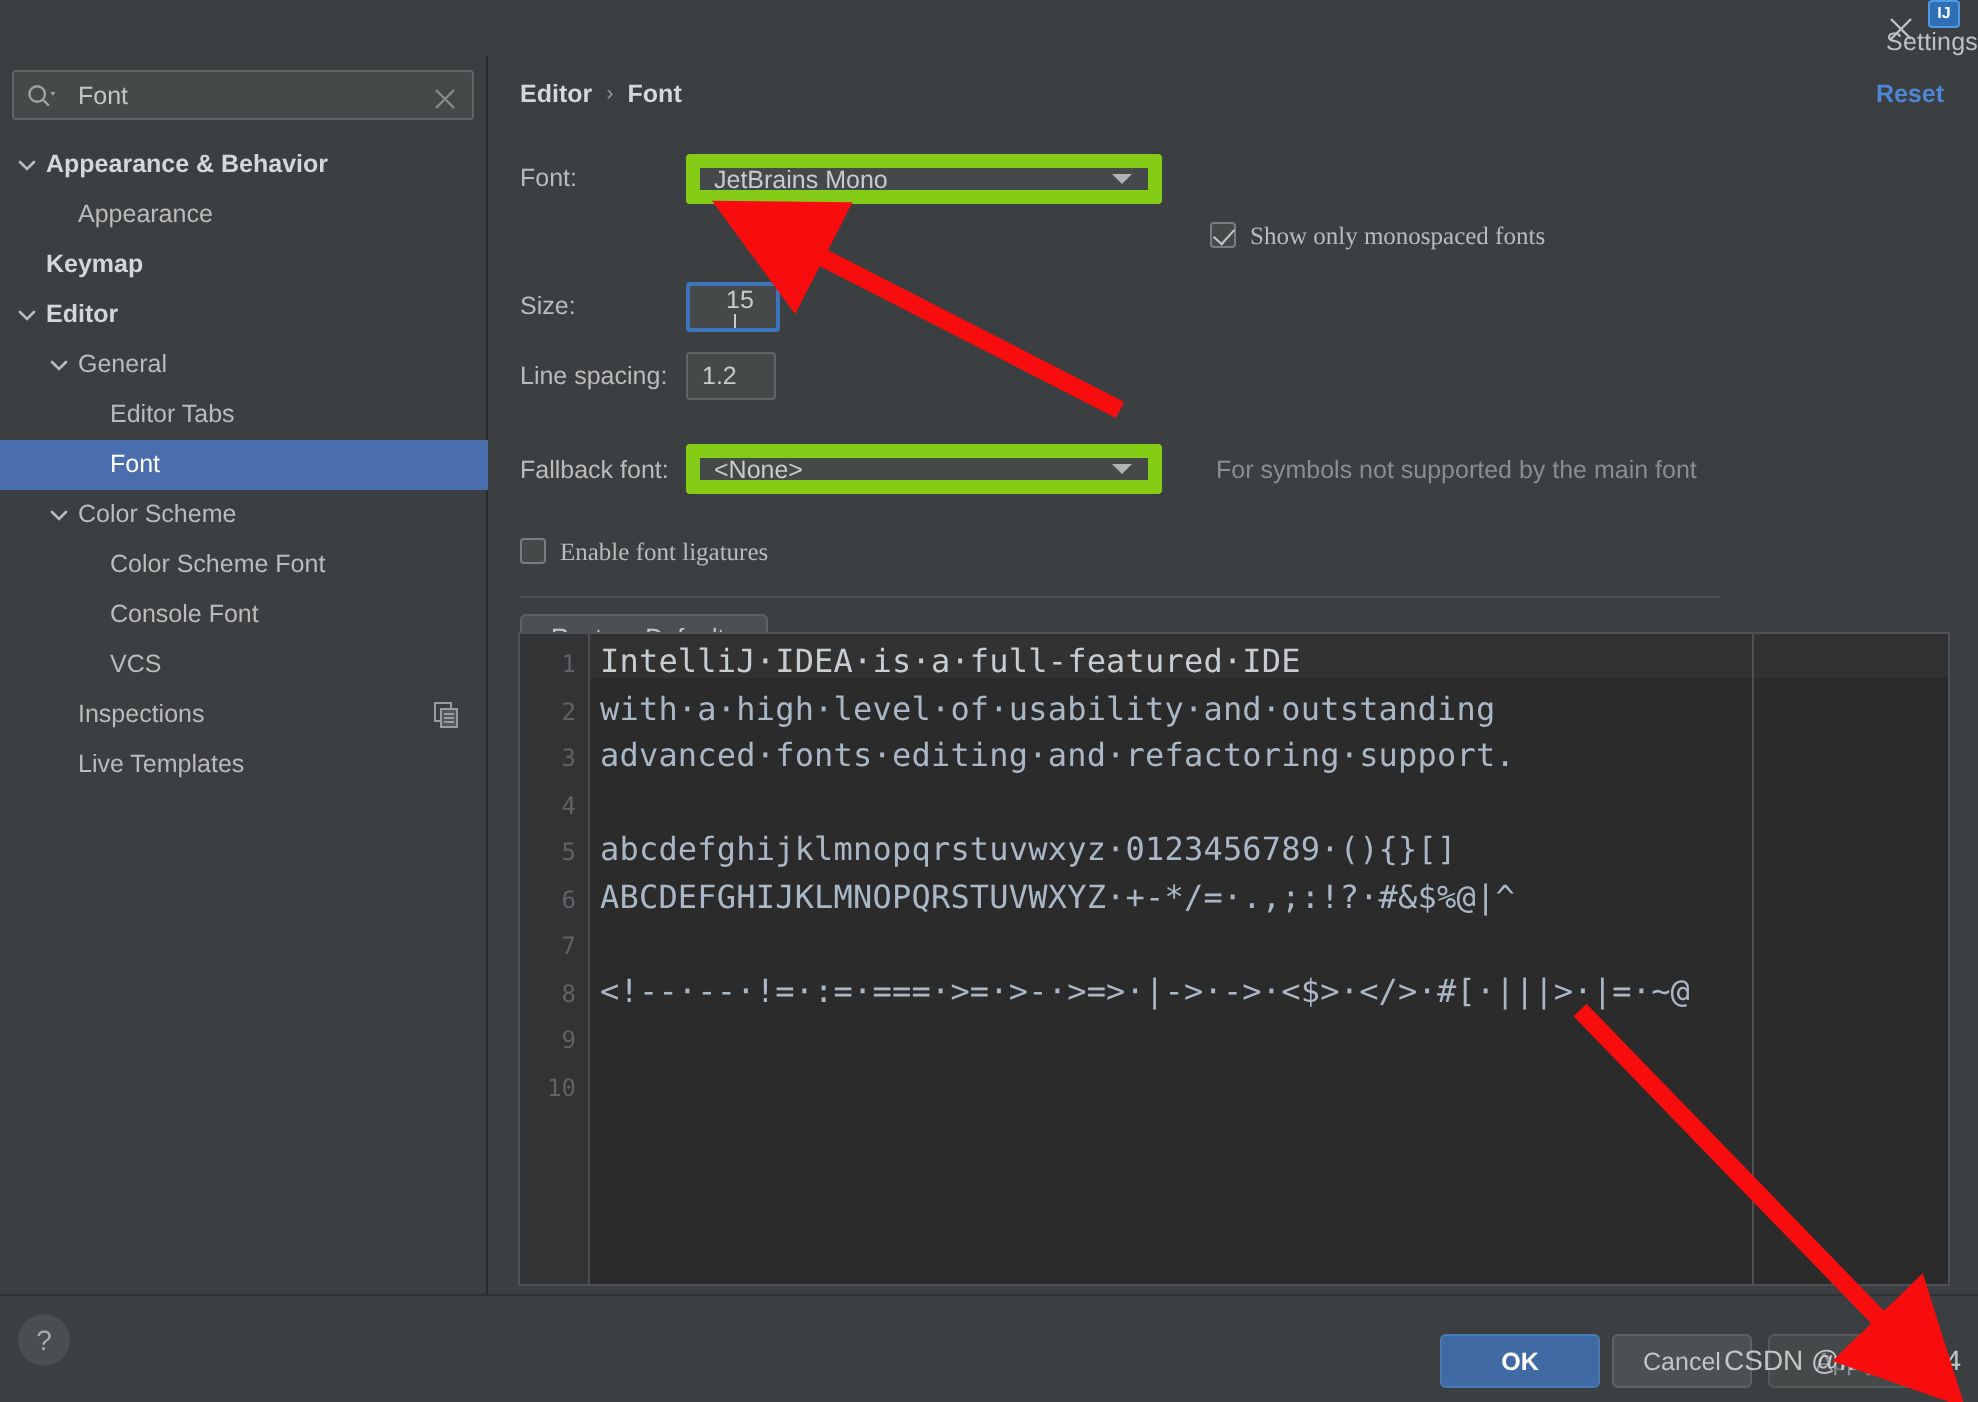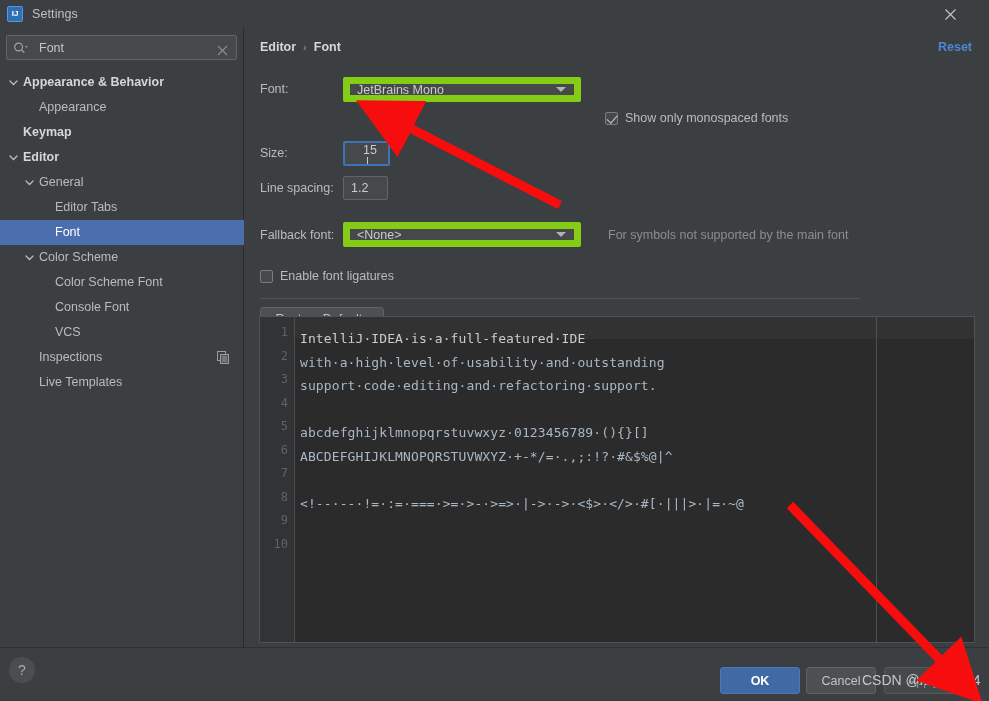--- a/index.html
+++ b/index.html
@@ -13,21 +13,21 @@
     position: relative;
     width: 989px; height: 701px;
     background: #3c3f41;
     color: #bbbbbb;
   }
 
   
   .titlebar {
     position: absolute; left: 0; top: 0; width: 989px; height: 28px;
     background: #3c3f41;
-    display: flex; align-items: center;
+    display: flex; align-items: flex-end; flex-direction: column;
   }
   .app-icon {
     width: 16px; height: 16px; margin-left: 7px; margin-right: 9px;
     background: #2f6fb5;
     border: 1px solid #4f9ae0;
     border-radius: 2px;
     display: flex; align-items: center; justify-content: center;
     color: #ffffff; font-size: 8px; font-weight: bold;
     font-family: "Liberation Sans", sans-serif;
     line-height: 1;
@@ -126,21 +126,21 @@
     font-size: 12.5px; color: #c9cbcd;
   }
   .textfield.focused { border: 2px solid #3d73b8; flex-direction: column; }
   .textfield .tval { margin-left: 7px; }
   .caret {
     display: inline-block; width: 1px; height: 14px;
     background: #c9cbcd; margin-left: 1px;
   }
 
   .cbrow {
-    position: absolute; display: flex; align-items: center; gap: 7px;
+    position: absolute; display: flex; align-items: flex-start; gap: 7px; font-family: Liberation Serif, serif;
   }
   .cbox {
     width: 13px; height: 13px; flex: none;
     background: #45494a; border: 1px solid #7a7d80; border-radius: 2px;
     position: relative;
   }
   .cbox.checked::after {
     content: ""; position: absolute;
     left: 3px; top: 0px; width: 5px; height: 9px;
     border: solid #c7c9cb; border-width: 0 1.6px 1.6px 0;
@@ -178,23 +178,22 @@
     font-family: "DejaVu Sans Mono", monospace;
     font-size: 12px; color: #606366;
     line-height: 1;
   }
   .code-area {
     position: absolute; left: 36px; top: 0; right: 0; bottom: 0;
   }
   .code-line {
     position: absolute; left: 4px;
     font-family: "DejaVu Sans Mono", monospace;
-    font-size: 13px; color: #a9b7c6; white-space: pre;
+    font-size: 16px; color: #a9b7c6; white-space: pre;
     letter-spacing: .1px;
-    margin-top: 10px;
   }
   .code-line.hl { color: #c8cdd2; }
   .margin-guide {
     position: absolute; top: 0; bottom: 0; width: 1px; background: #4e5052;
     left: 580px;
   }
   .row-highlight {
     position: absolute; left: 0; right: 0; height: 22px;
     background: #323232;
   }
@@ -405,21 +404,21 @@
         <div class="gutter-num" style="top: 126.5px;">6</div>
         <div class="gutter-num" style="top: 150px;">7</div>
         <div class="gutter-num" style="top: 173.5px;">8</div>
         <div class="gutter-num" style="top: 197px;">9</div>
         <div class="gutter-num" style="top: 220.5px;">10</div>
       </div>
     <div class="code-area" id="codearea">
       <div class="margin-guide"></div>
     <div class="code-line hl" style="top: 4px;">IntelliJ·IDEA·is·a·full-featured·IDE</div>
         <div class="code-line" style="top: 27.5px;">with·a·high·level·of·usability·and·outstanding</div>
-        <div class="code-line" style="top: 51px;">support·code·editing·and·refactoring·support.</div>
+        <div class="code-line" style="top: 51px;">advanced·fonts·editing·and·refactoring·support.</div>
         <div class="code-line" style="top: 74.5px;"></div>
         <div class="code-line" style="top: 98px;">abcdefghijklmnopqrstuvwxyz·0123456789·(){}[]</div>
         <div class="code-line" style="top: 121.5px;">ABCDEFGHIJKLMNOPQRSTUVWXYZ·+-*/=·.,;:!?·#&amp;$%@|^</div>
         <div class="code-line" style="top: 145px;"></div>
         <div class="code-line" style="top: 168.5px;">&lt;!--·--·!=·:=·===·&gt;=·&gt;-·&gt;=&gt;·|-&gt;·-&gt;·&lt;$&gt;·&lt;/&gt;·#[·|||&gt;·|=·~@</div>
         <div class="code-line" style="top: 192px;"></div>
         <div class="code-line" style="top: 215.5px;"></div>
       </div>
   </div>
 

